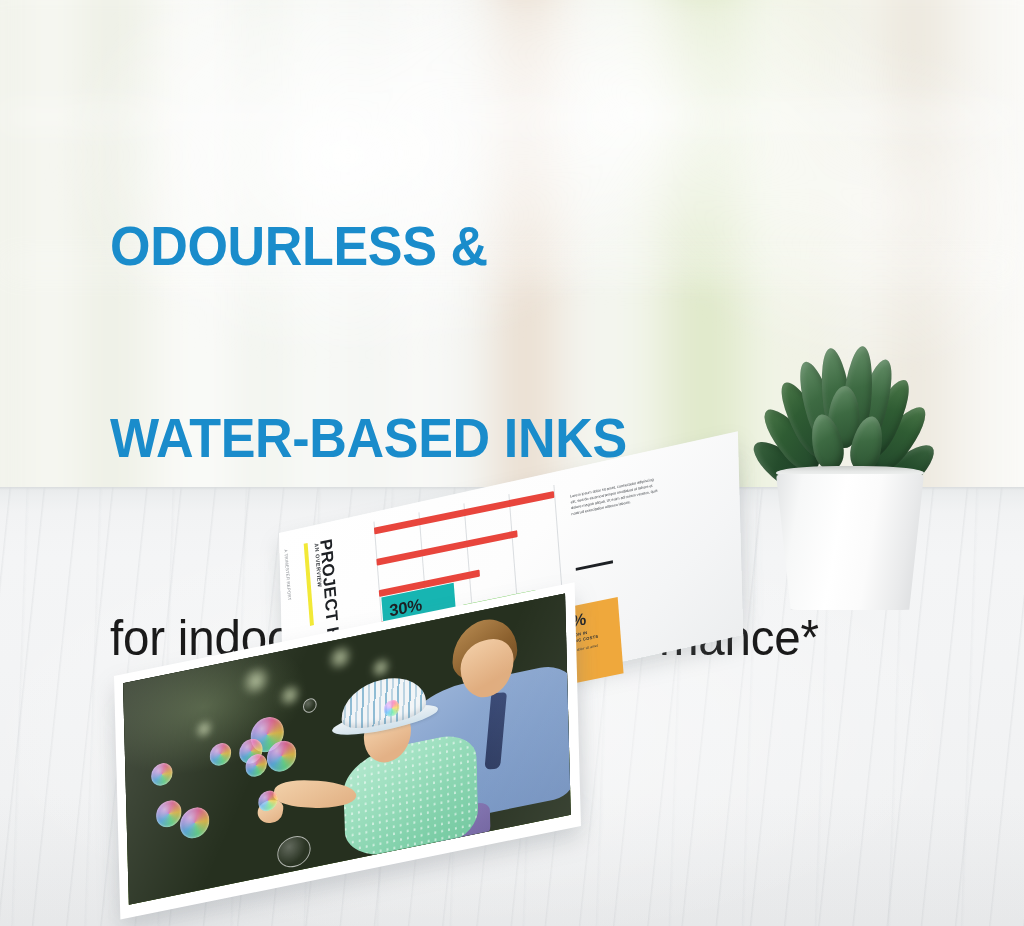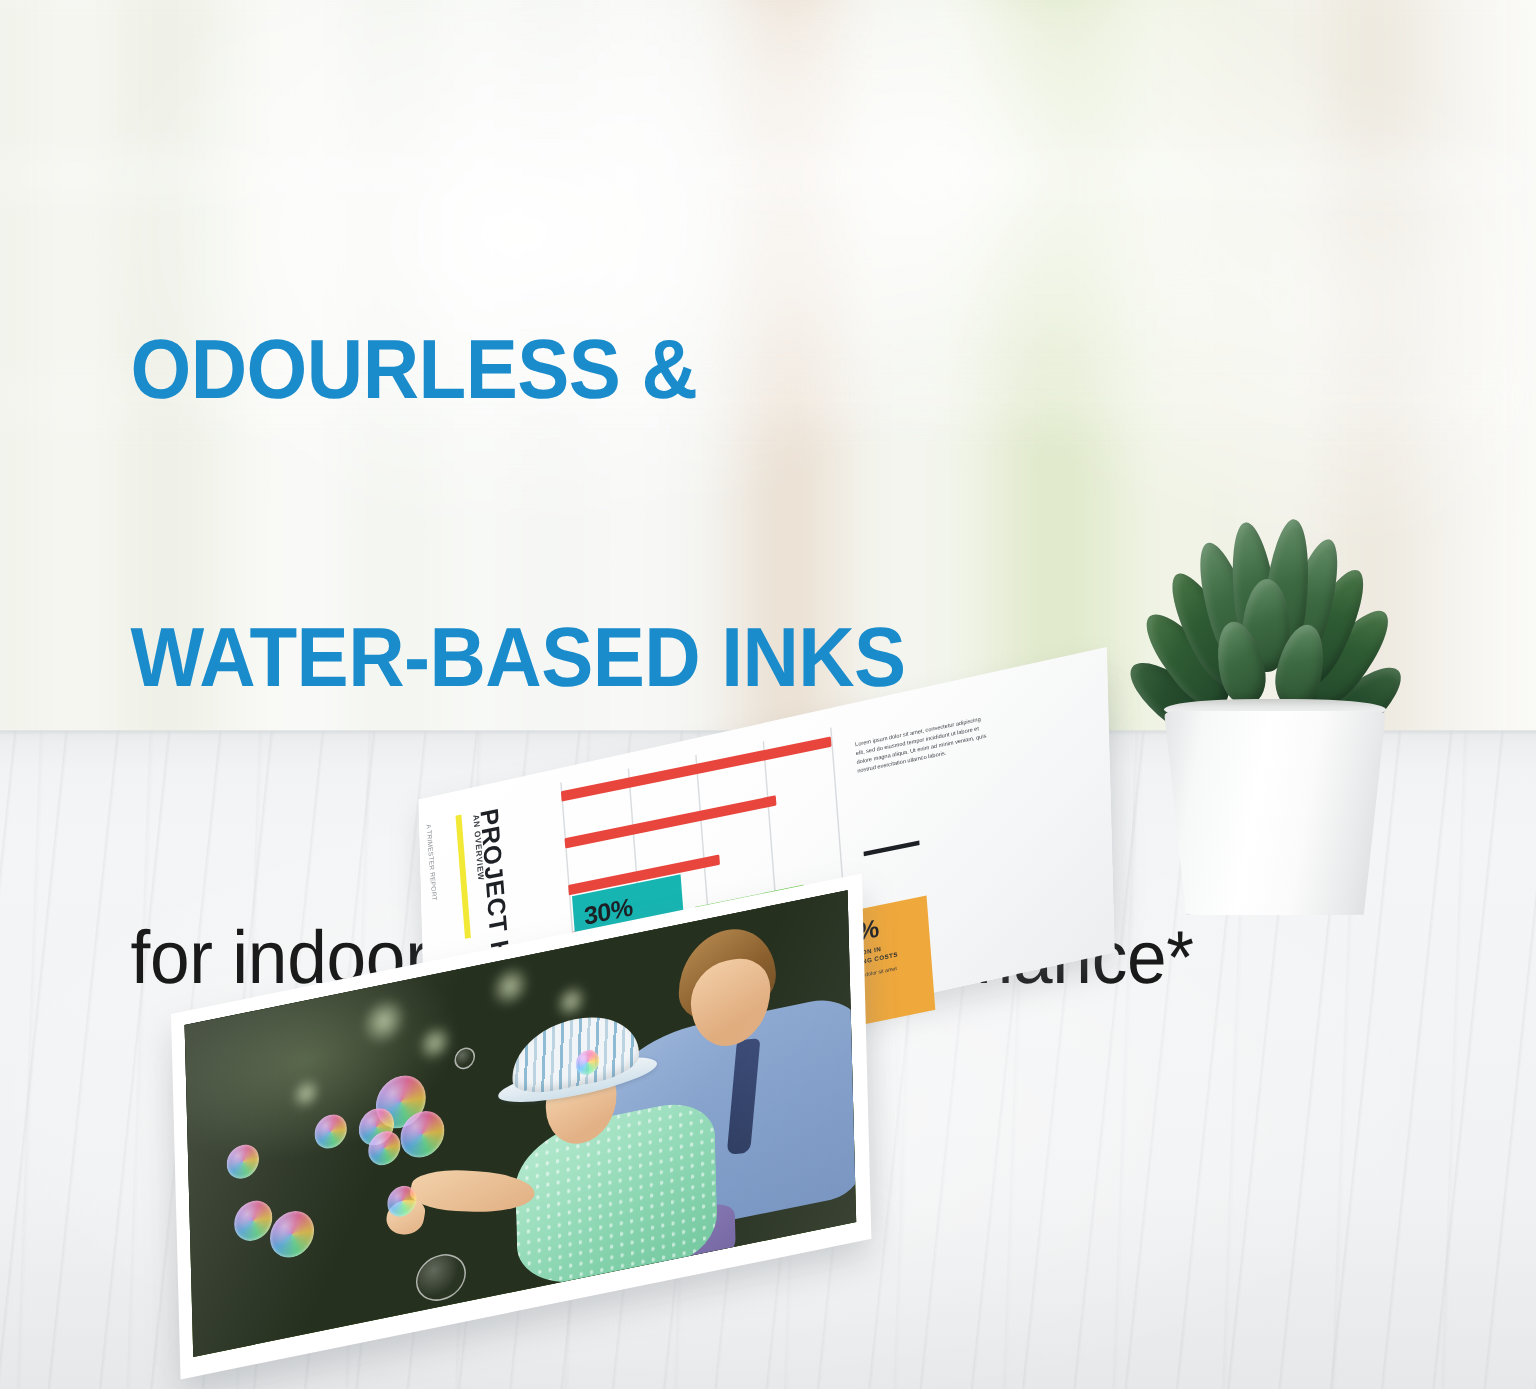--- a/index.html
+++ b/index.html
@@ -115,21 +115,21 @@
     position: absolute;
     left: 0; top: 487px; width: 1024px; height: 439px;
     background:
       radial-gradient(ellipse 700px 300px at 46% 55%, rgba(255,255,255,0.5), rgba(255,255,255,0) 72%),
       linear-gradient(180deg, rgba(0,0,0,0) 70%, rgba(120,126,132,0.07) 100%);
   }
 
   
   .headline-block {
     position: absolute;
-    left: 87px; top: 86px;
+    left: 110px; top: 86px;
     width: 880px;
   }
   .headline {
     font-family: "Liberation Sans Narrow", "Liberation Sans", sans-serif;
     font-weight: 700;
     font-size: 56px;
     line-height: 64px;
     letter-spacing: -0.4px;
     transform: scaleX(0.93);
     transform-origin: left center;

